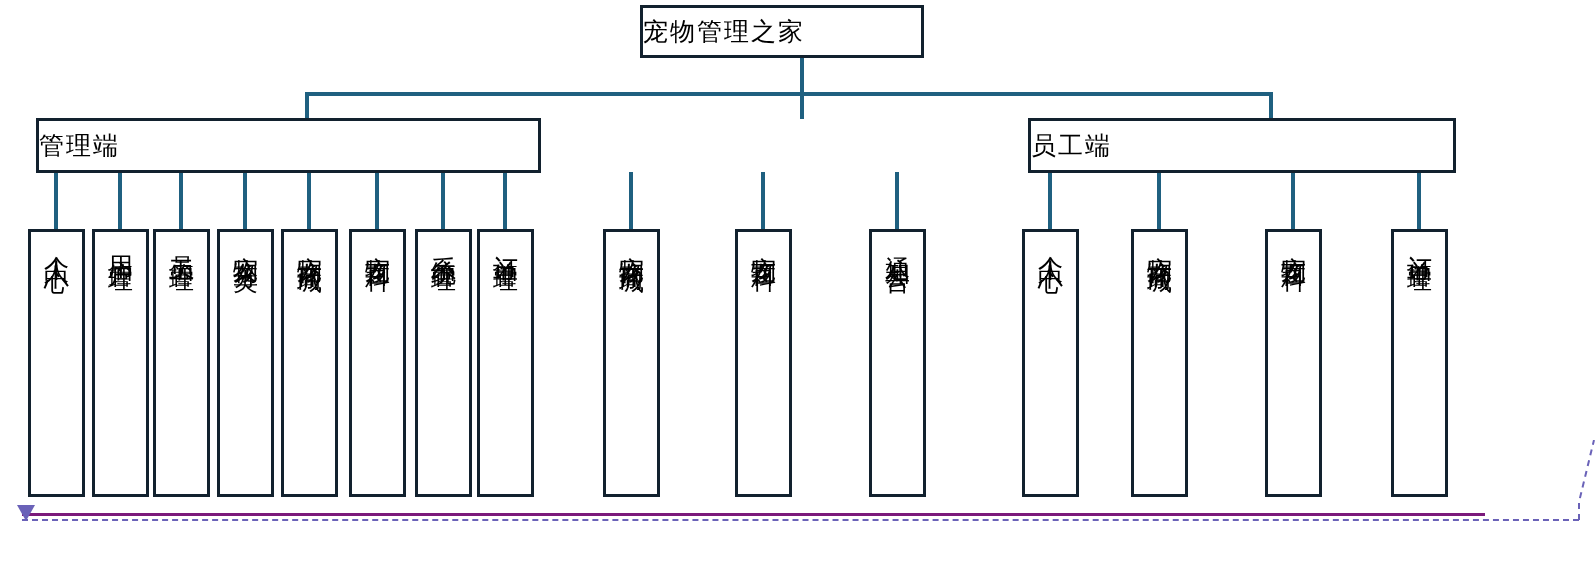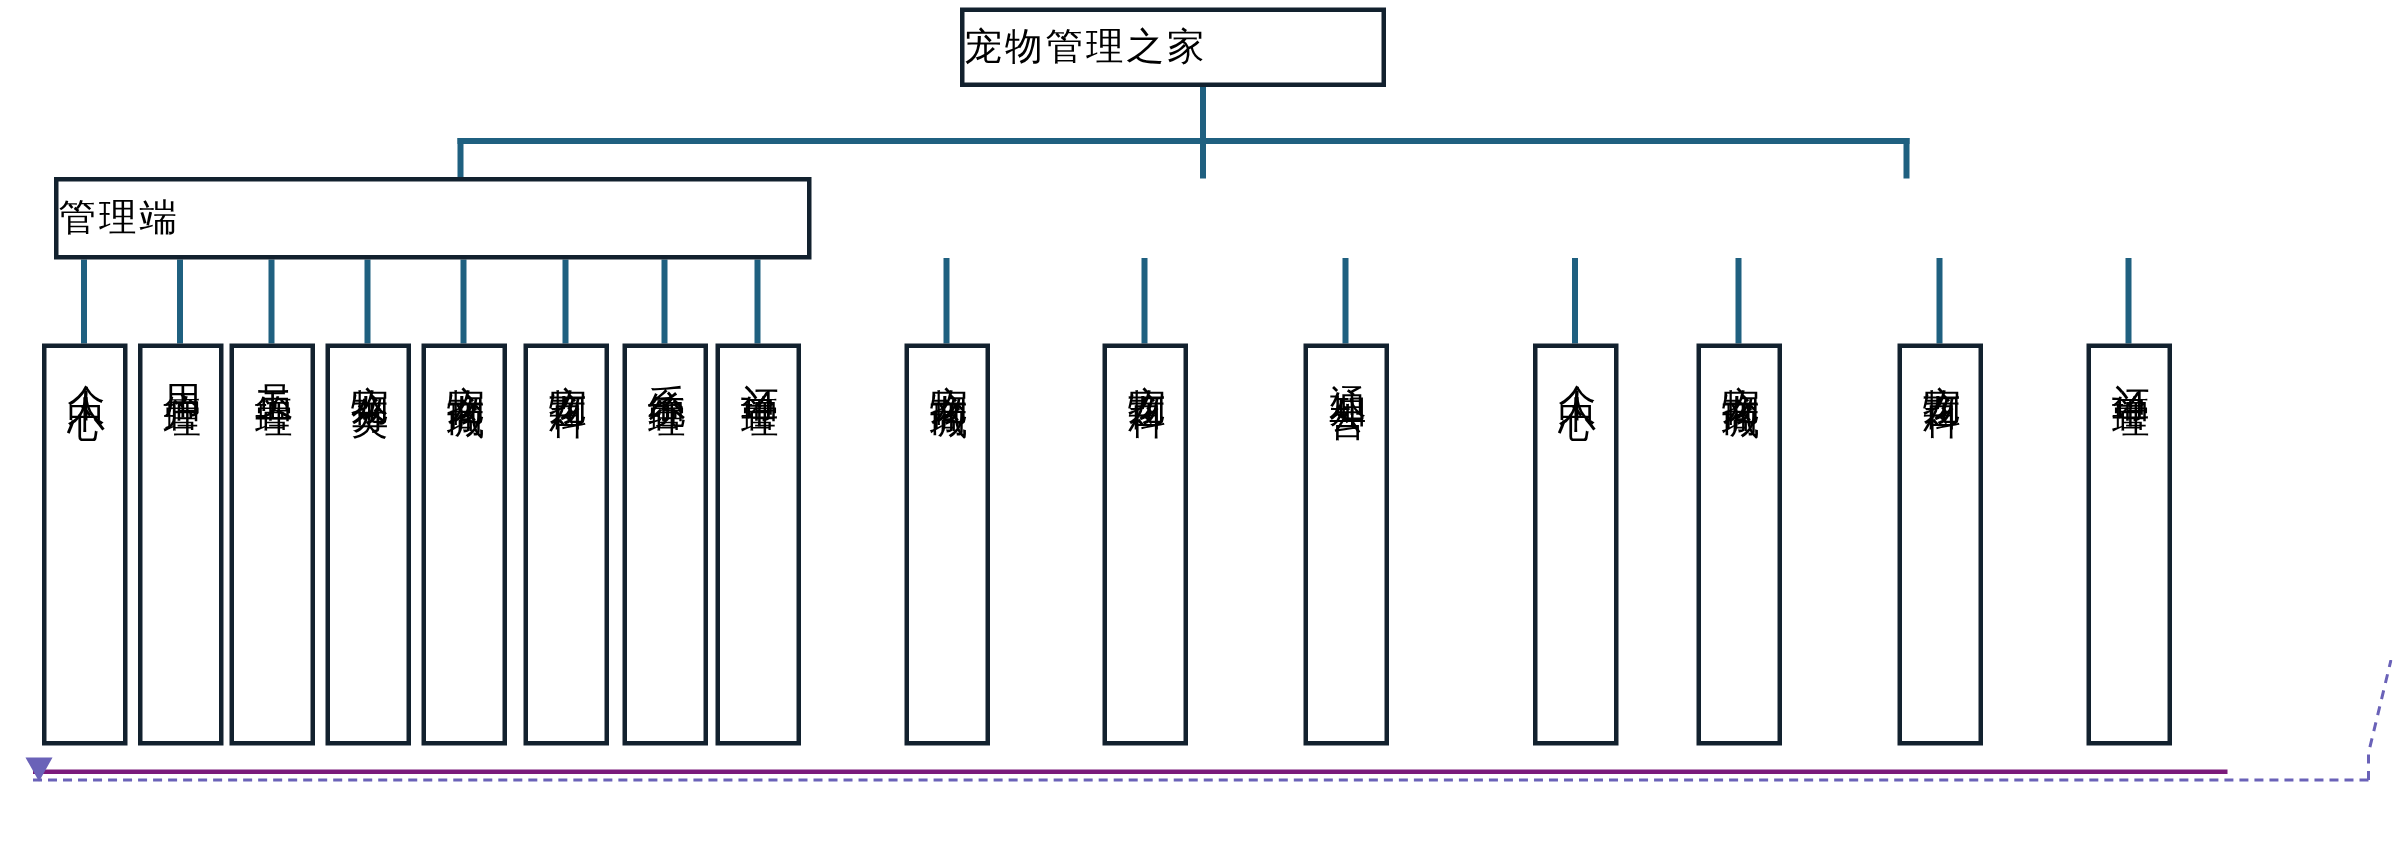--- a/index.html
+++ b/index.html
@@ -155,20 +155,23 @@
   <div class="node vert" style="left:603px; top:229px; width:57px; height:268px;">
     <span class="label">宠物商城</span>
   </div>
   <div class="node vert" style="left:735px; top:229px; width:57px; height:268px;">
     <span class="label">宠物百科</span>
   </div>
   <div class="node vert" style="left:869px; top:229px; width:57px; height:268px;">
     <span class="label">通知公告</span>
   </div>
 
+  <div class="node horiz" style="left:1028px; top:118px; width:428px; height:55px;">
+    <span class="label">员工端</span>
+  </div>
 
   <div class="conn v" style="left:1048px; top:172px; width:4px; height:58px;"></div>
   <div class="conn v" style="left:1157px; top:172px; width:4px; height:58px;"></div>
   <div class="conn v" style="left:1291px; top:172px; width:4px; height:58px;"></div>
   <div class="conn v" style="left:1417px; top:172px; width:4px; height:58px;"></div>
 
   <div class="node vert" style="left:1022px; top:229px; width:57px; height:268px;">
     <span class="label">个人中心</span>
   </div>
   <div class="node vert" style="left:1131px; top:229px; width:57px; height:268px;">

